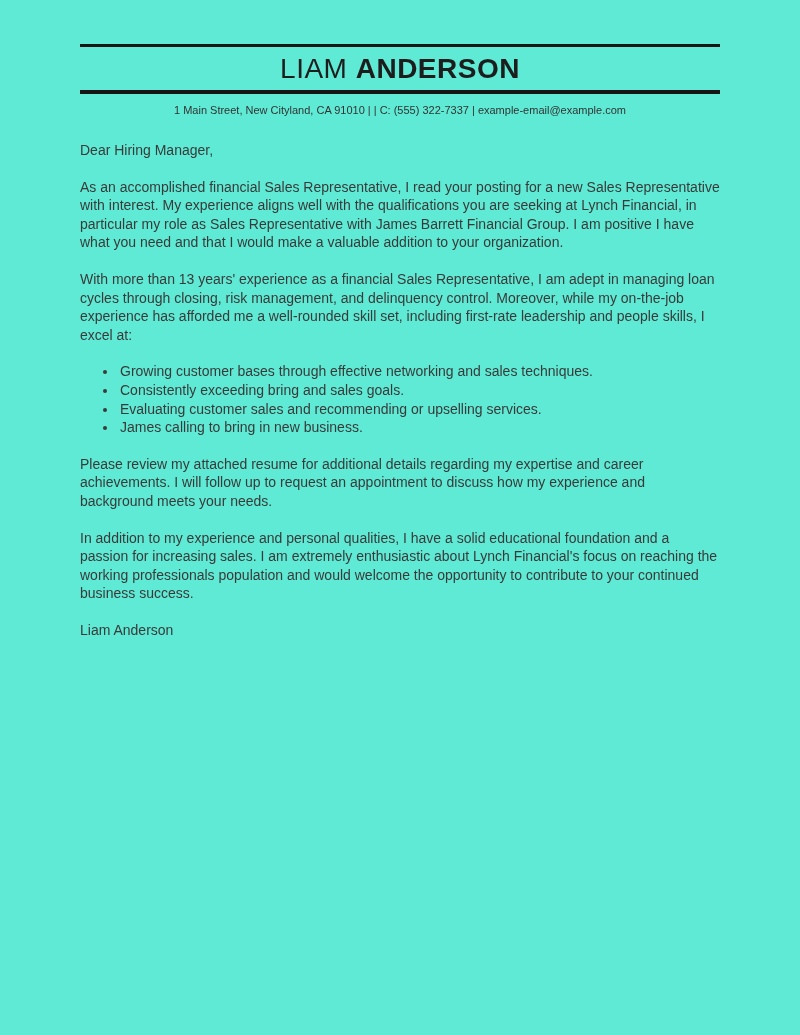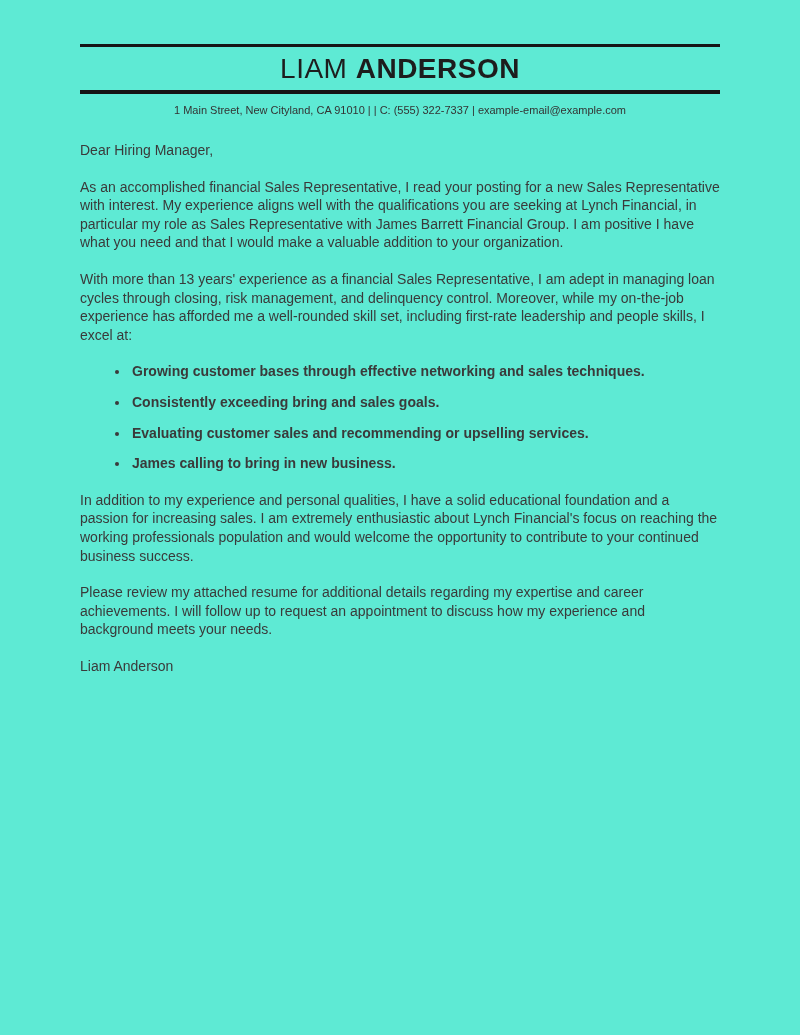--- a/index.html
+++ b/index.html
@@ -55,23 +55,22 @@
   }
   .letter p {
     margin: 0 0 18px 0;
   }
   .letter ul {
     margin: 0 0 18px 0;
     padding: 0 0 0 38px;
     list-style-type: disc;
   }
   .letter li {
-    margin: 12px;
+    margin: 0;
     padding-left: 2px;
-    font-weight: bold;
   }
   .salutation { margin-bottom: 18px; }
   .closing-thanks { margin-bottom: 10px !important; }
   .closing-sincerely { margin-bottom: 38px !important; }
   .signature { margin: 0; }
 </style>
 </head>
 <body>
 
 <div class="page">
@@ -94,22 +93,22 @@
 
     <p>With more than 13 years' experience as a financial Sales Representative, I am adept in managing loan cycles through closing, risk management, and delinquency control. Moreover, while my on-the-job experience has afforded me a well-rounded skill set, including first-rate leadership and people skills, I excel at:</p>
 
     <ul>
       <li>Growing customer bases through effective networking and sales techniques.</li>
       <li>Consistently exceeding bring and sales goals.</li>
       <li>Evaluating customer sales and recommending or upselling services.</li>
       <li>James calling to bring in new business.</li>
     </ul>
 
+    <p>Please review my attached resume for additional details regarding my expertise and career achievements. I will follow up to request an appointment to discuss how my experience and background meets your needs.</p>
+
     <p>In addition to my experience and personal qualities, I have a solid educational foundation and a passion for increasing sales. I am extremely enthusiastic about Lynch Financial's focus on reaching the working professionals population and would welcome the opportunity to contribute to your continued business success.</p>
-
-    <p>Please review my attached resume for additional details regarding my expertise and career achievements. I will follow up to request an appointment to discuss how my experience and background meets your needs.</p>
 
 
 
     <p class="signature">Liam Anderson</p>
   </div>
 
 </div>
 
 </body></html>

